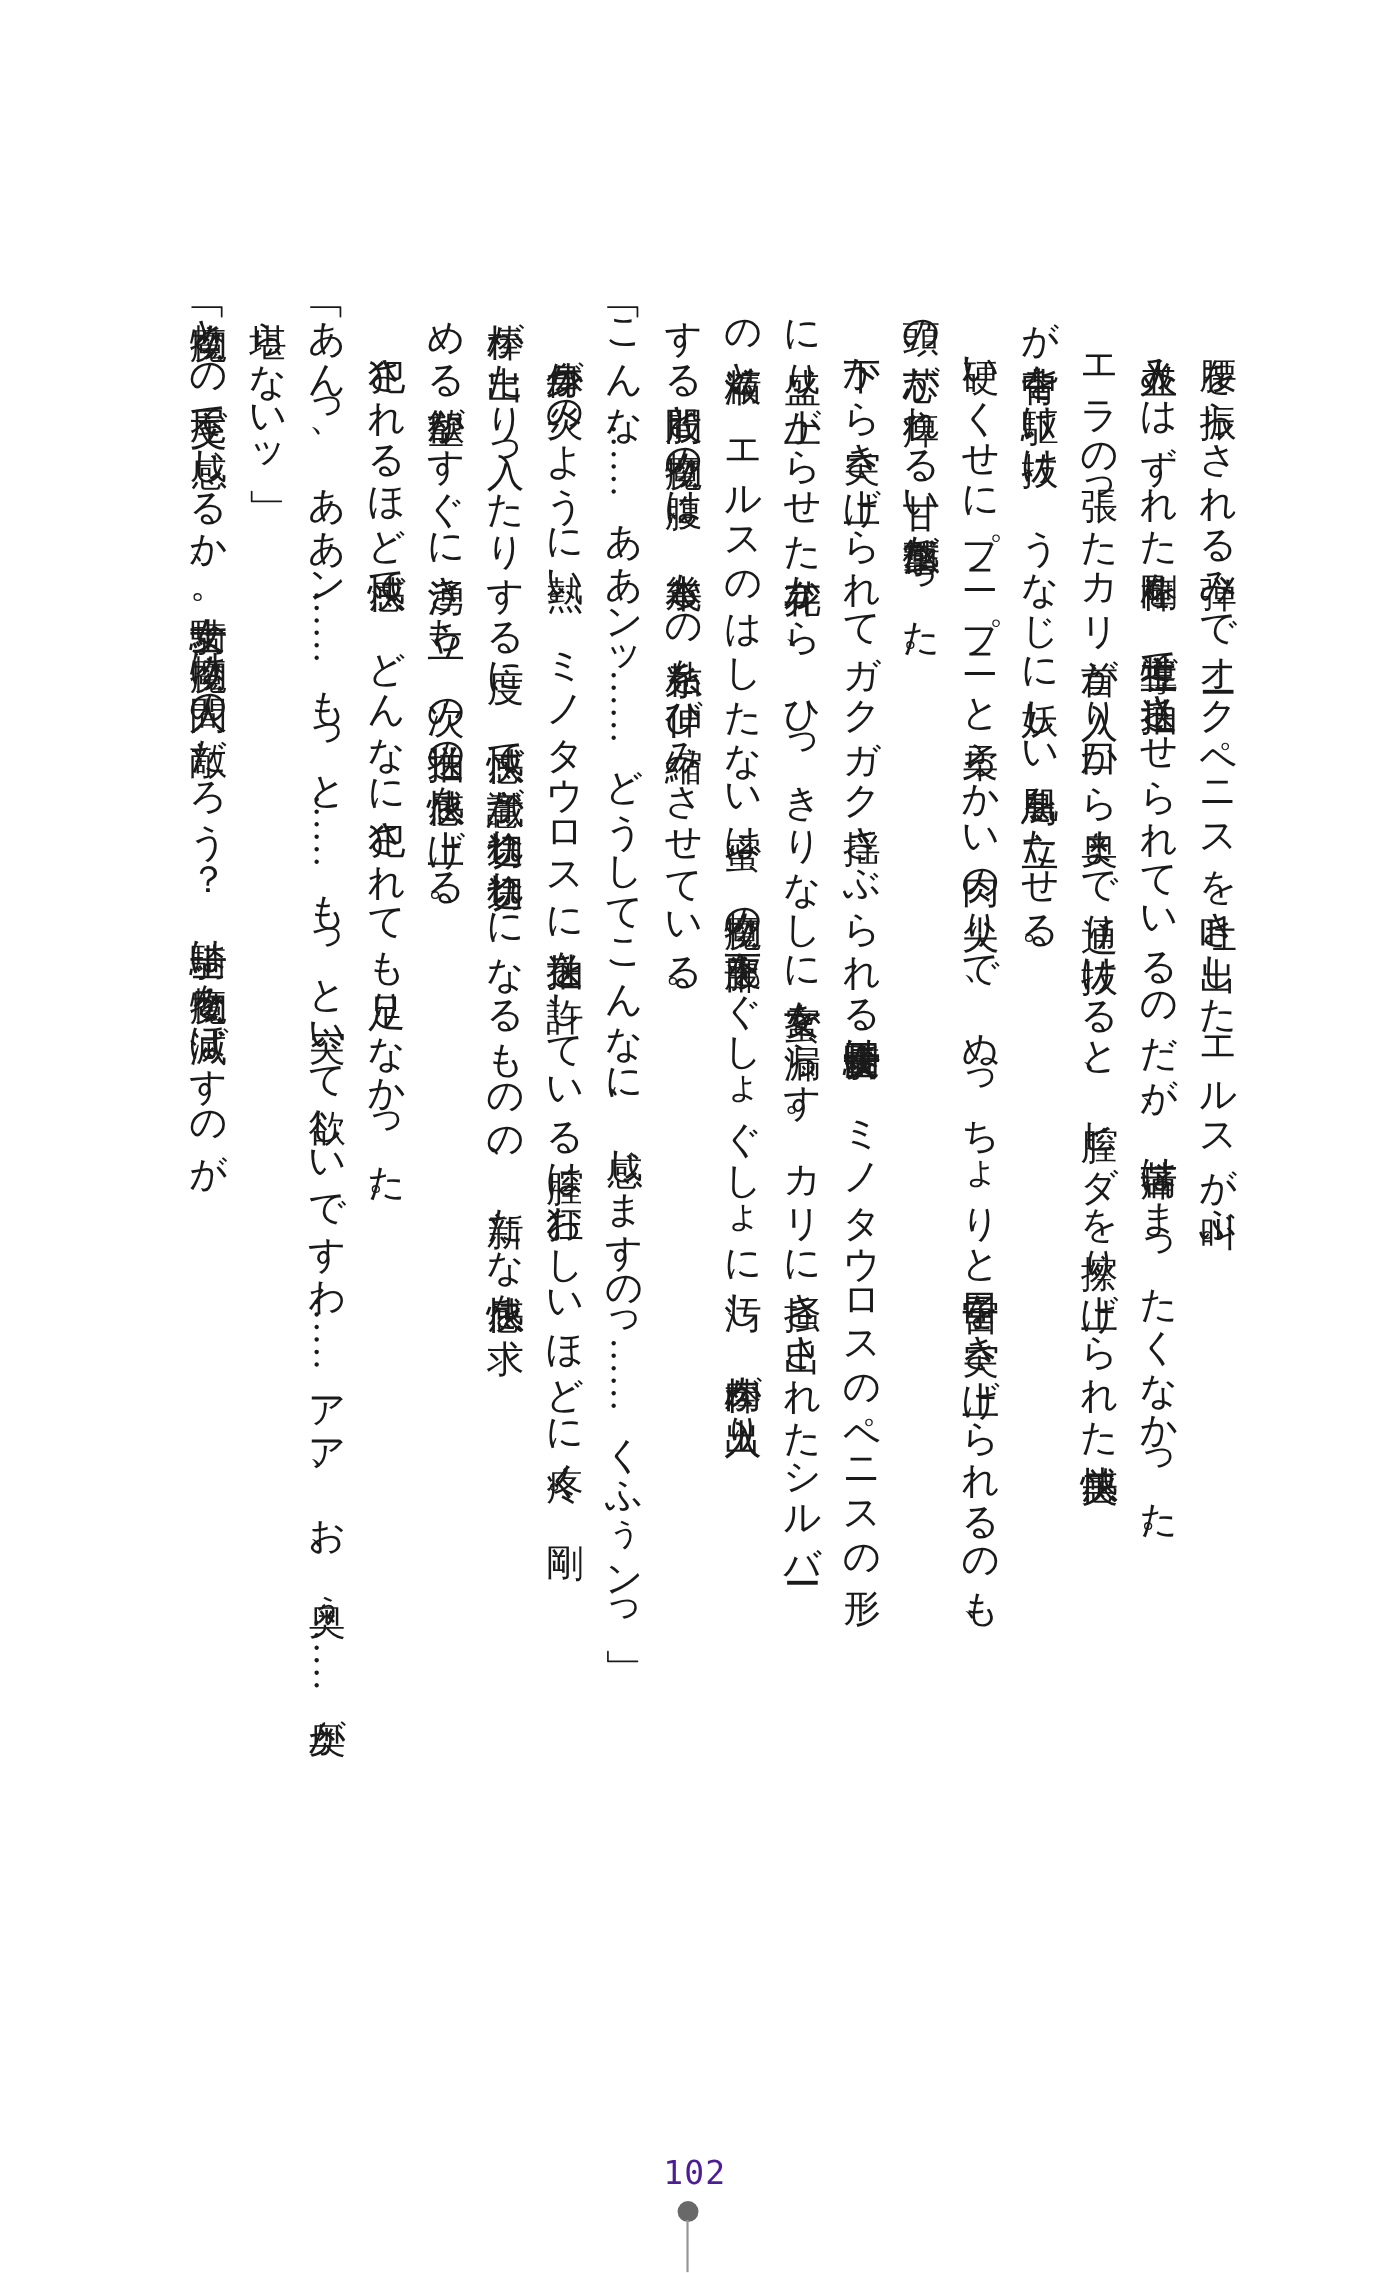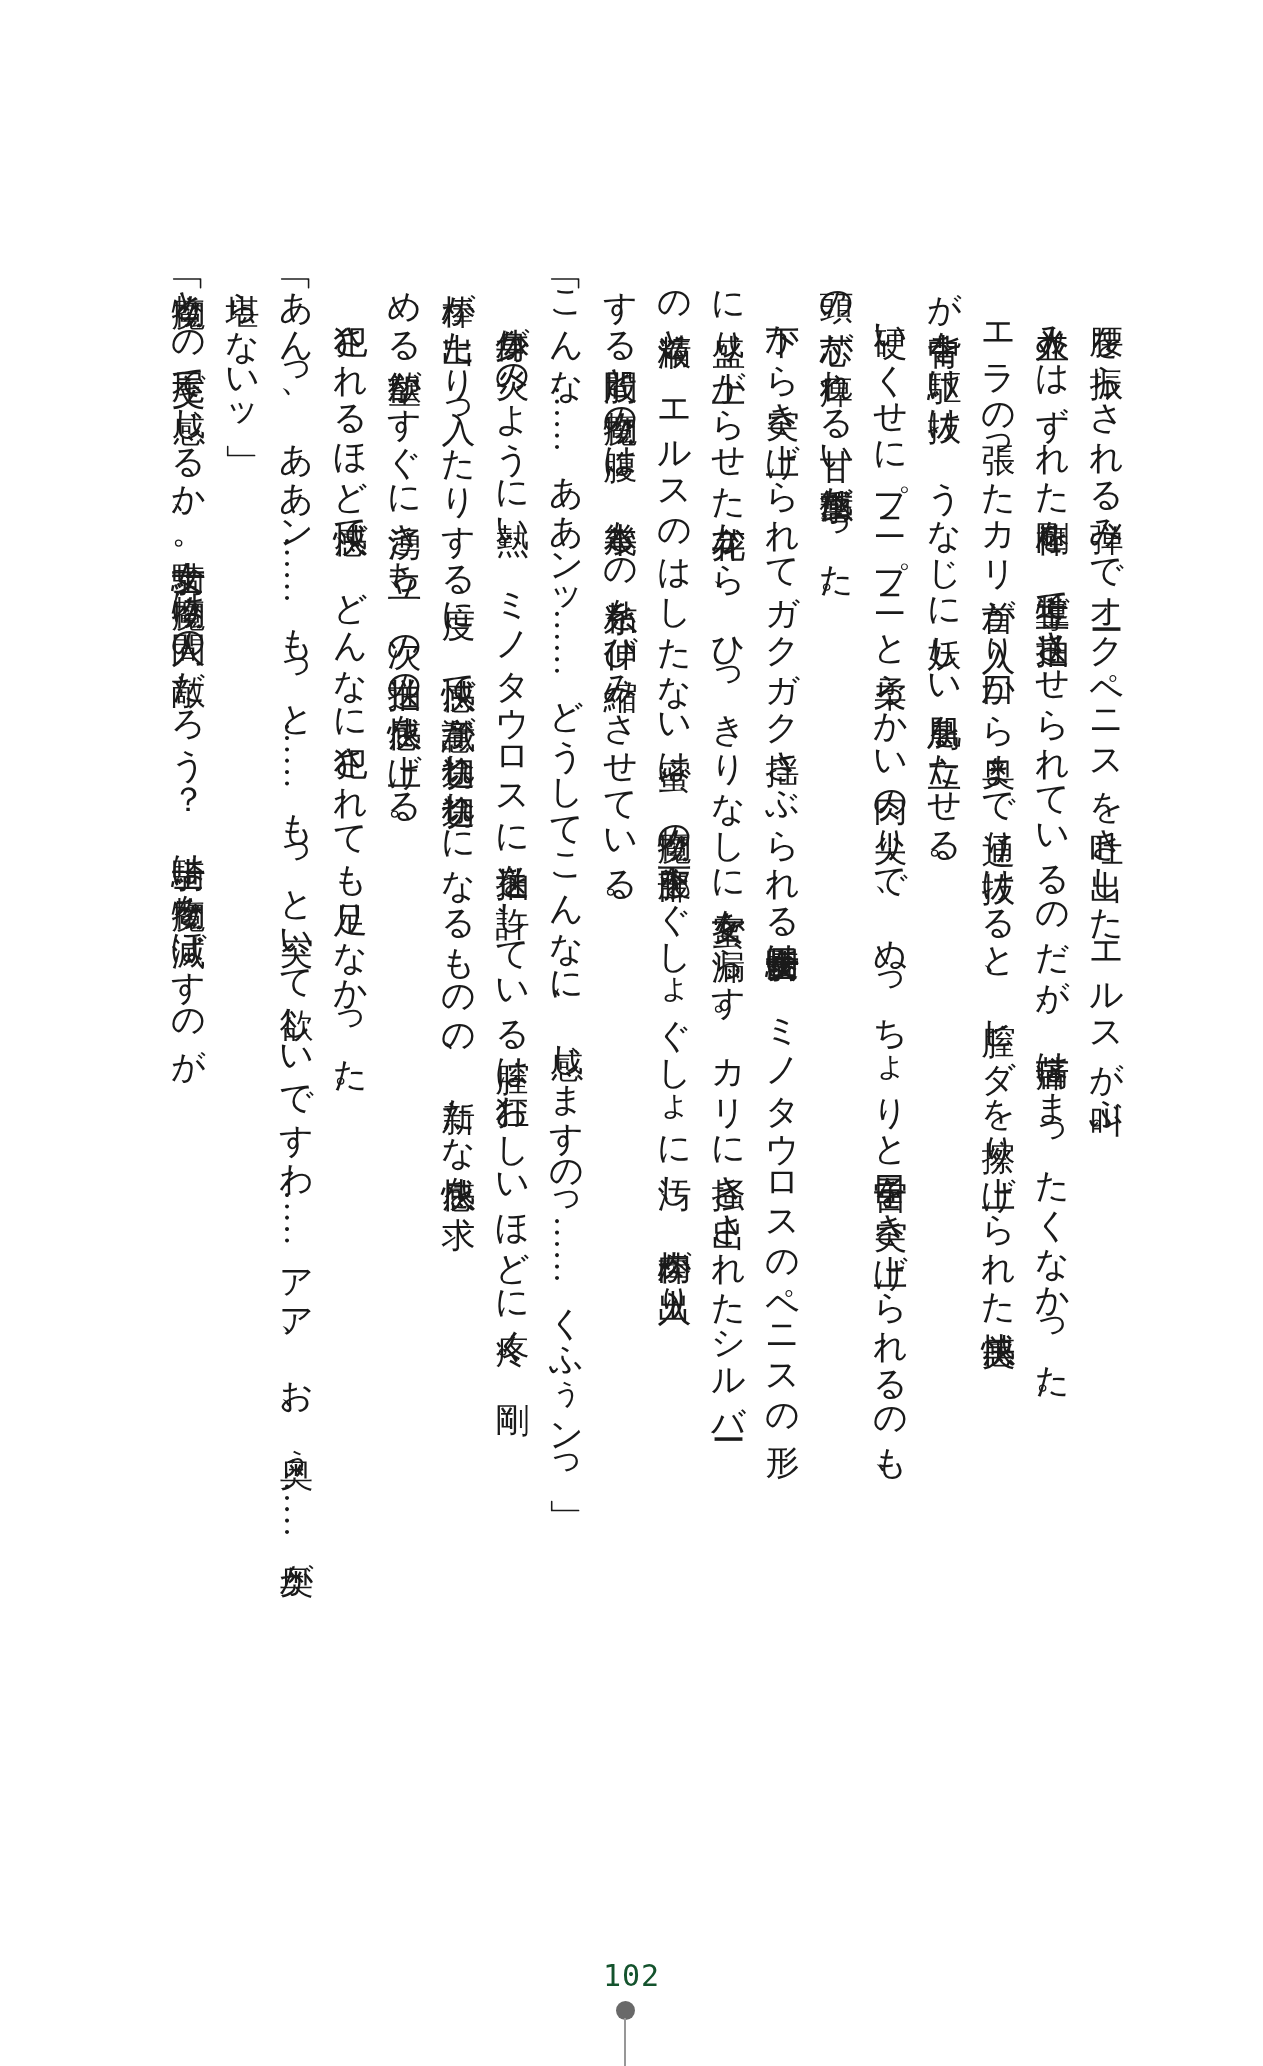--- a/index.html
+++ b/index.html
@@ -38,21 +38,21 @@
     left: 0;
     top: 1958px;
     width: 100%;
     text-align: center;
   }
   .page-number {
     display: inline-block;
     font-family: "DejaVu Sans Mono", "Liberation Mono", monospace;
     font-size: 30px;
     line-height: 36px;
-    color: #14532d;
+    color: #4c1d95;
     letter-spacing: 1px;
   }
   .ornament-dot {
     position: absolute;
     left: 616px;
     top: 2001px;
     width: 19px;
     height: 19px;
     border-radius: 50%;
     background: #696969;

